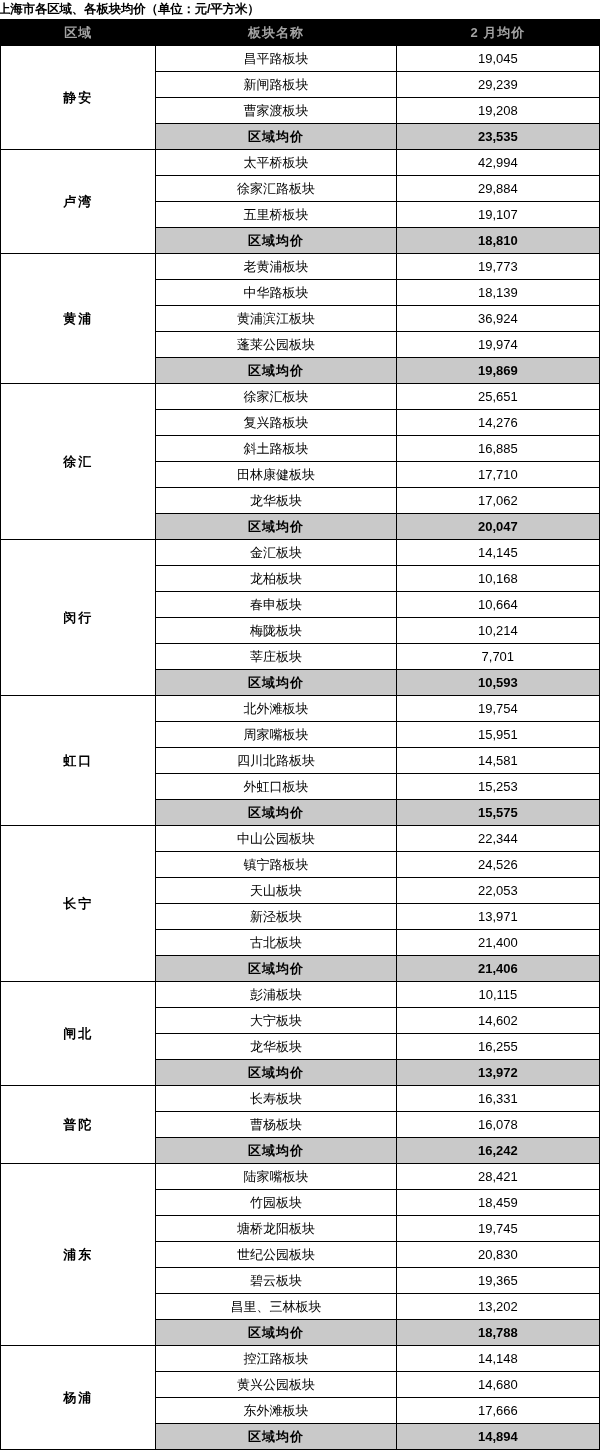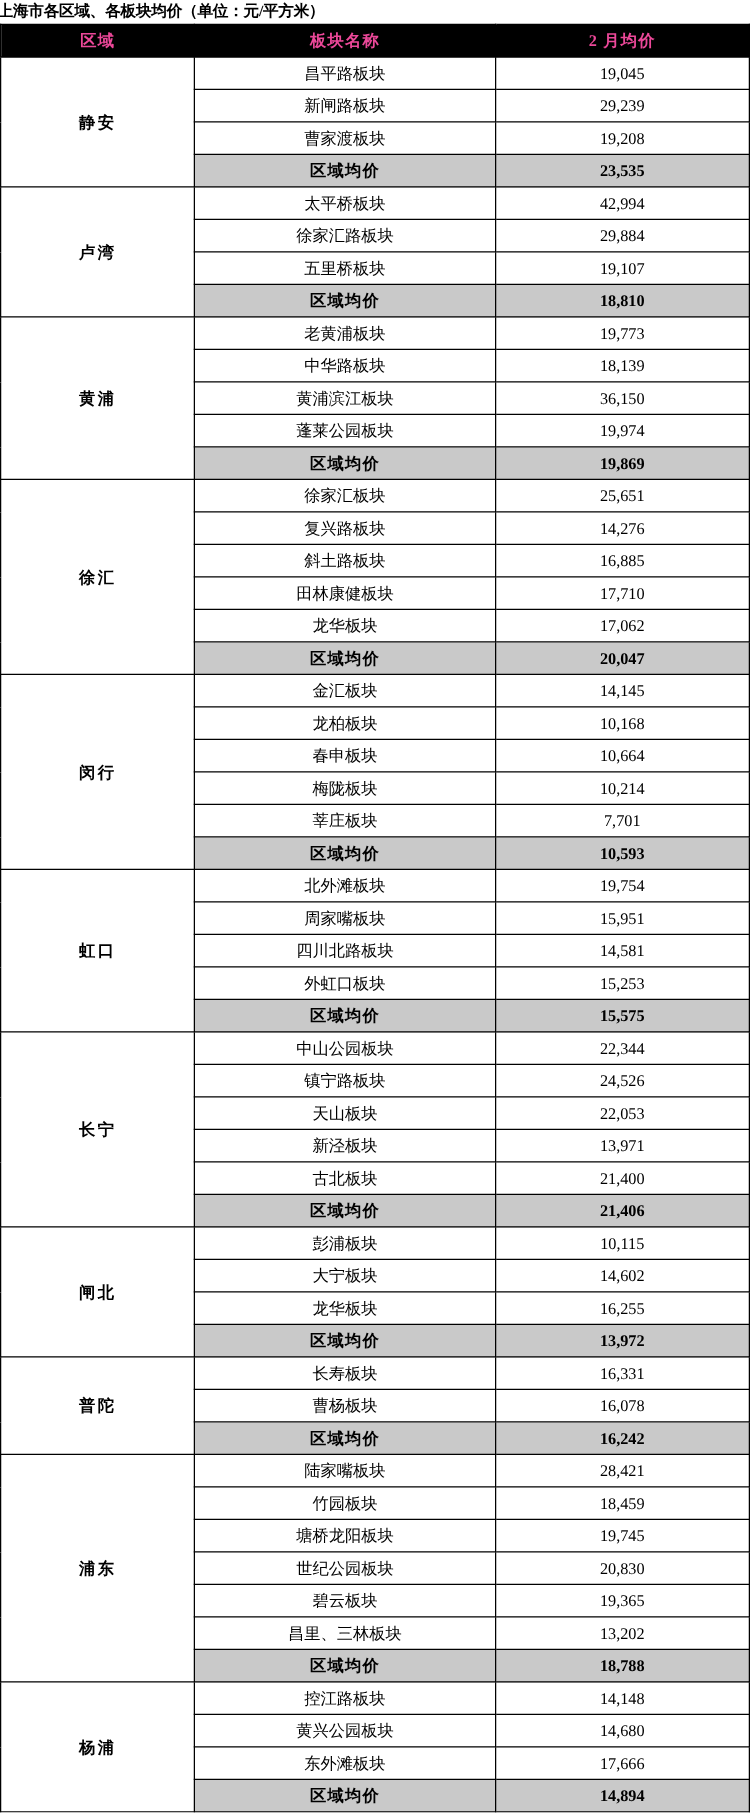--- a/index.html
+++ b/index.html
@@ -8,21 +8,20 @@
     background: #ffffff;
   }
   body {
     width: 600px;
     font-family: "Liberation Sans", "DejaVu Sans", sans-serif;
     color: #000000;
   }
   .page {
     width: 532px;
     position: relative;
-    font-family: Liberation Serif, serif;
   }
   .caption {
     font-size: 12.5px;
     font-weight: bold;
     line-height: 16px;
     padding: 1px 0 2px 0;
     margin-left: -2px;
     white-space: nowrap;
     letter-spacing: -0.2px;
   }
@@ -34,21 +33,21 @@
   table.price-table td, table.price-table th {
     border: 1px solid #000000;
     text-align: center;
     vertical-align: middle;
     font-size: 13px;
     height: 25px;
     padding: 0;
   }
   thead th {
     background: #000000;
-    color: #ec4899;
+    color: #a3a3a3;
     font-weight: bold;
     font-size: 14px;
     height: 26px;
     letter-spacing: 1px;
   }
   .col-district { width: 155px; }
   .col-block { width: 240px; }
   .col-price { width: 203px; }
 
   td.district-cell {
@@ -129,21 +128,21 @@
           <td class="district-cell" rowspan="5">黄浦</td>
           <td class="block-cell">老黄浦板块</td>
           <td class="price-cell">19,773</td>
         </tr>
         <tr>
           <td class="block-cell">中华路板块</td>
           <td class="price-cell">18,139</td>
         </tr>
         <tr>
           <td class="block-cell">黄浦滨江板块</td>
-          <td class="price-cell">36,150</td>
+          <td class="price-cell">36,924</td>
         </tr>
         <tr>
           <td class="block-cell">蓬莱公园板块</td>
           <td class="price-cell">19,974</td>
         </tr>
         <tr class="avg-row">
           <td class="avg-label">区域均价</td>
           <td>19,869</td>
         </tr>
         <tr>

